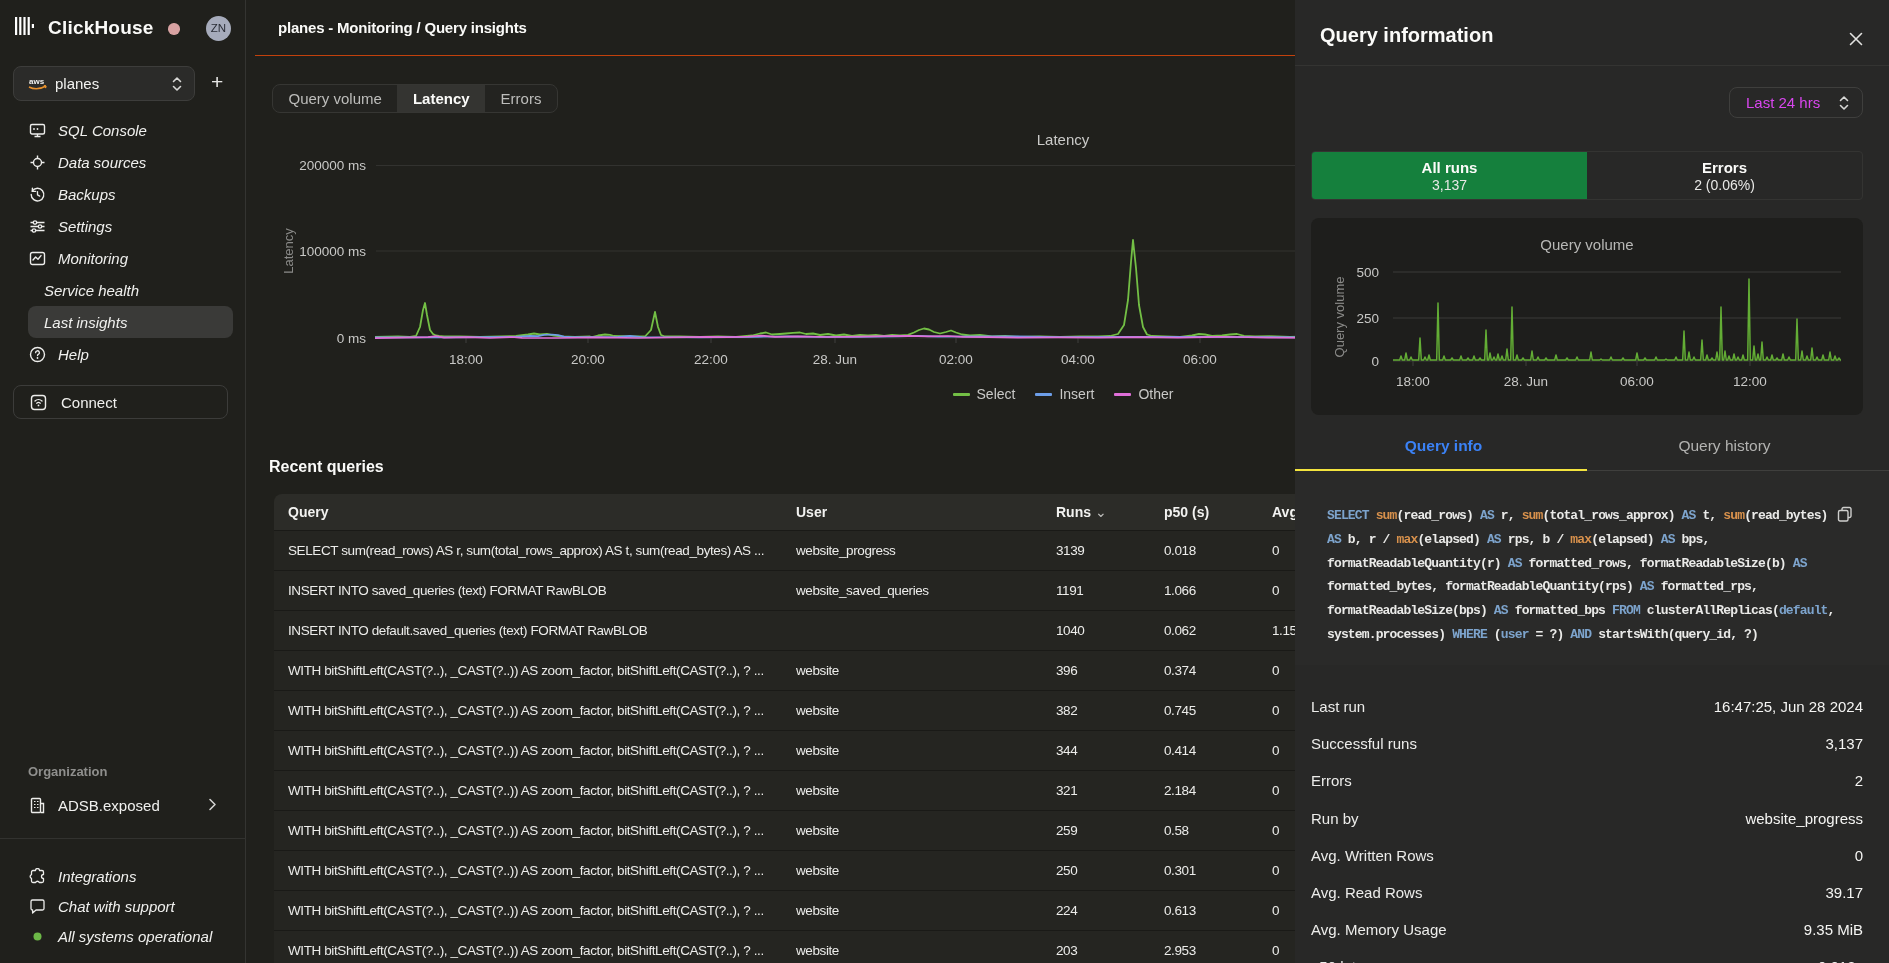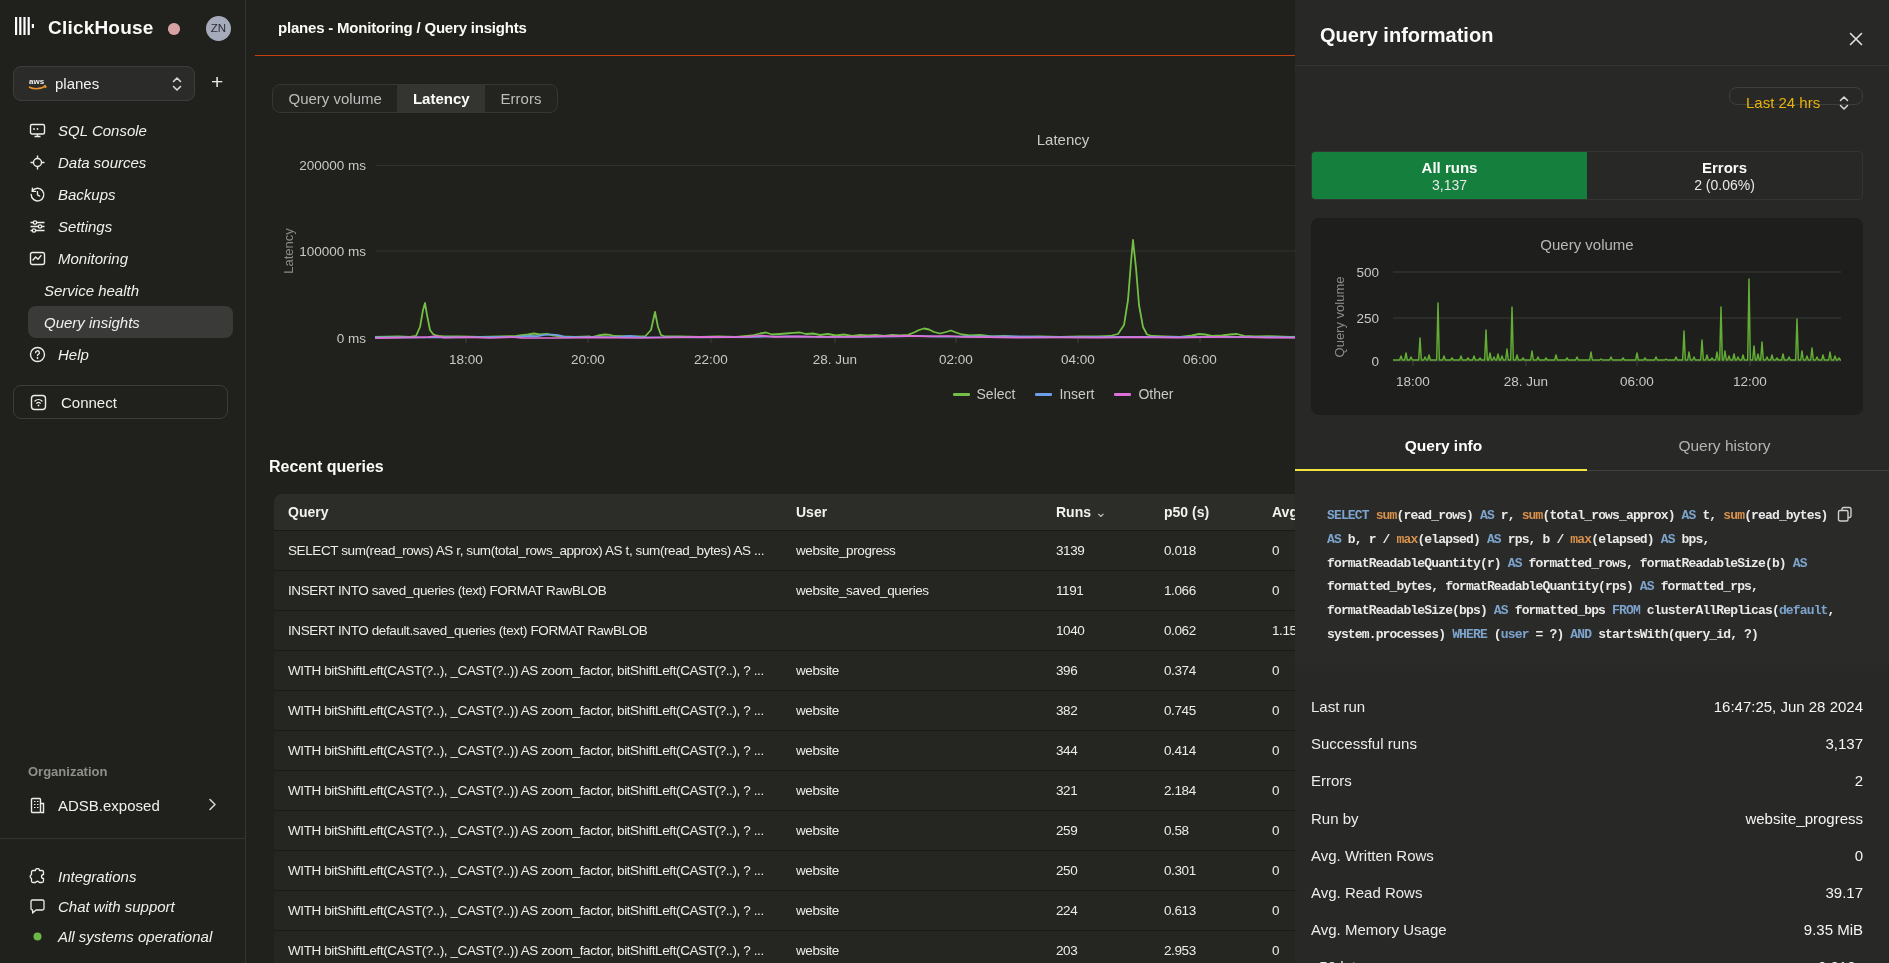--- a/index.html
+++ b/index.html
@@ -55,21 +55,21 @@
 .c-user { width:260px; white-space:nowrap; }
 .c-runs { width:108px; }
 .c-p50 { width:108px; }
 .c-avg { width:140px; }
 
 
 #panel { position:absolute; left:1295px; top:0; width:594px; height:963px; background:#282827; }
 #panel-header { position:absolute; left:0; top:0; width:100%; height:66px; border-bottom:1px solid #343432; }
 #panel-header .title { position:absolute; left:25px; top:24px; font-size:20px; font-weight:700; color:#fbfbf9; }
 #panel-close { position:absolute; right:25px; top:31px; }
-.p-select { position:absolute; left:434px; top:87px; width:134px; height:18px; border:1px solid #3f3f3d; border-radius:8px; font-size:15px; color:#eab308; }
+.p-select { position:absolute; left:434px; top:87px; width:134px; height:31px; border:1px solid #3f3f3d; border-radius:8px; font-size:15px; color:#d946ef; }
 .p-select .txt { position:absolute; left:16px; top:6px; }
 .p-select .updown { position:absolute; right:12px; top:6px; }
 .seg { position:absolute; left:16px; top:151px; width:552px; height:49px; border:1px solid #343432; border-radius:4px; display:flex; overflow:hidden; }
 .seg-half { flex:1; text-align:center; padding-top:7px; }
 .seg-active { background:#15803d; }
 .seg-title { font-size:15px; font-weight:700; color:#fbfbf9; }
 .seg-sub { font-size:14px; color:#e8e8e6; margin-top:1px; }
 #qv-card { position:absolute; left:16px; top:218px; width:552px; height:197px; background:#1e1e1c; border-radius:8px; }
 .p-tabs { position:absolute; left:0; top:437px; width:594px; height:34px; }
 .p-tab { position:absolute; top:0; width:297px; text-align:center; font-size:15.5px; }
@@ -135,21 +135,21 @@
           <path d="M1.5 4.5 h14 M1.5 8.5 h14 M1.5 12.5 h14" stroke="#ededeb" stroke-width="1.3"></path>
           <circle cx="6" cy="4.5" r="1.7" fill="#232321" stroke="#ededeb" stroke-width="1.3"></circle>
           <circle cx="11" cy="8.5" r="1.7" fill="#232321" stroke="#ededeb" stroke-width="1.3"></circle>
           <circle cx="5" cy="12.5" r="1.7" fill="#232321" stroke="#ededeb" stroke-width="1.3"></circle>
         </svg>Settings</div>
     <div class="nav-item"><svg width="17" height="17" viewBox="0 0 17 17">
           <rect x="1.5" y="2.5" width="14" height="12" rx="2" stroke="#ededeb" stroke-width="1.4" fill="none"></rect>
           <path d="M4 10 l2.6-3 2.4 2.2 3-3.6" stroke="#ededeb" stroke-width="1.4" fill="none" stroke-linecap="round" stroke-linejoin="round"></path>
         </svg>Monitoring</div>
     <div class="nav-item nav-sub">Service health</div>
-    <div class="nav-item nav-sub nav-active">Query insights</div>
+    <div class="nav-item nav-sub nav-active">Last insights</div>
     <div class="nav-item"><svg width="17" height="17" viewBox="0 0 17 17">
           <circle cx="8.5" cy="8.5" r="7" stroke="#ededeb" stroke-width="1.4" fill="none"></circle>
           <path d="M6.6 6.7 a1.9 1.9 0 1 1 2.7 1.7 c-0.6 0.3 -0.8 0.6 -0.8 1.2" stroke="#ededeb" stroke-width="1.3" fill="none" stroke-linecap="round"></path>
           <circle cx="8.5" cy="12" r="0.9" fill="#ededeb"></circle>
         </svg>Help</div>
   </div>
 
   <div class="connect-btn"><svg width="17" height="17" viewBox="0 0 17 17">
         <rect x="1.5" y="1.5" width="14" height="14" rx="3" stroke="#ededeb" stroke-width="1.4" fill="none"></rect>
         <path d="M5 7 a5 5 0 0 1 7 0 M6.7 9.2 a2.8 2.8 0 0 1 3.6 0" stroke="#ededeb" stroke-width="1.3" fill="none" stroke-linecap="round"></path>
@@ -354,21 +354,21 @@
         <line x1="215" y1="143" x2="215" y2="148" stroke="#3f3f3d" stroke-width="1"></line>
         <text x="215" y="168" text-anchor="middle" font-size="13.5" fill="#c8c8c6">28. Jun</text>
         <line x1="326" y1="143" x2="326" y2="148" stroke="#3f3f3d" stroke-width="1"></line>
         <text x="326" y="168" text-anchor="middle" font-size="13.5" fill="#c8c8c6">06:00</text>
         <line x1="439" y1="143" x2="439" y2="148" stroke="#3f3f3d" stroke-width="1"></line>
         <text x="439" y="168" text-anchor="middle" font-size="13.5" fill="#c8c8c6">12:00</text>
         <polyline points="82,142 88.7,142 90,138 91.3,142 93.7,142 95,135 96.3,142 98.7,142 100,139 101.3,142 107.7,142 109,120 110.3,142 112.7,142 114,139 115.3,142 116.7,142 118,137 119.3,142 125.7,142 127,85 128.3,142 131.7,142 133,138 134.3,142 139.7,142 141,140 142.3,142 148.7,142 150,138 151.3,142 155.7,142 157,140 158.3,142 161.7,142 163,138 164.3,142 167.7,142 169,140 170.3,142 173.7,142 175,112 176.3,142 177.7,142 179,135 180.3,142 181.7,142 183,139 184.3,142 185.7,142 187,136 188.3,142 189.7,142 191,138 192.3,142 194.7,142 196,131 197.3,142 199.7,142 201,89 202.3,142 204.7,142 206,137 207.3,142 210.7,142 212,140 213.3,142 219.7,142 221,133 222.3,142 225.7,142 227,139 228.3,142 233.7,142 235,140 236.3,142 243.7,142 245,137 246.3,142 254.7,142 256,140 257.3,142 264.7,142 266,139 267.3,142 278.7,142 280,134 281.3,142 288.7,142 290,141 291.3,142 298.7,142 300,139 301.3,142 310.7,142 312,140 313.3,142 324.7,142 326,135 327.3,142 332.7,142 334,140 335.3,142 343.7,142 345,139 346.3,142 353.7,142 355,141 356.3,142 363.7,142 365,139 366.3,142 371.7,142 373,113 374.3,142 376.7,142 378,134 379.3,142 381.7,142 383,139 384.3,142 389.7,142 391,122 392.3,142 394.7,142 396,137 397.3,142 399.7,142 401,140 402.3,142 404.7,142 406,134 407.3,142 408.7,142 410,89 411.3,142 412.7,142 414,133 415.3,142 416.7,142 418,138 419.3,142 421.7,142 423,136 424.3,142 425.7,142 427,139 428.3,142 430.7,142 432,137 433.3,142 436.7,142 438,61 439.3,142 441.7,142 443,128 444.3,142 445.7,142 447,136 448.3,142 449.7,142 451,124 452.3,142 454.7,142 456,139 457.3,142 459.7,142 461,137 462.3,142 464.7,142 466,140 467.3,142 470.7,142 472,136 473.3,142 476.7,142 478,139 479.3,142 484.7,142 486,101 487.3,142 489.7,142 491,133 492.3,142 494.7,142 496,138 497.3,142 499.7,142 501,130 502.3,142 504.7,142 506,139 507.3,142 510.7,142 512,137 513.3,142 517.7,142 519,134 520.3,142 522.7,142 524,138 525.3,142 526.7,142 528,140 529.3,142 530,142" fill="none" stroke="#63ad35" stroke-width="1.5" stroke-linejoin="round"></polyline>
       </svg>
   </div>
   <div class="p-tabs">
-    <div class="p-tab" style="left:0;color:#ffffff;font-weight:700;">Query info</div>
+    <div class="p-tab" style="left:0;color:#3b82f6;font-weight:700;">Query info</div>
     <div class="p-tab" style="left:281px;color:#b3b3b1;">Query history</div>
     <div class="p-tab-underline" style="left:0;width:292px;background:#f3e43e;"></div>
     <div class="p-tab-underline" style="left:292px;width:302px;height:1px;top:33px;background:#3f3f3d;"></div>
   </div>
   <div id="code-wrap">
     <div id="code"><span class="kw">SELECT</span> <span class="fn">sum</span>(read_rows) <span class="kw">AS</span> r, <span class="fn">sum</span>(total_rows_approx) <span class="kw">AS</span> t, <span class="fn">sum</span>(read_bytes)<br><span class="kw">AS</span> b, r / <span class="fn">max</span>(elapsed) <span class="kw">AS</span> rps, b / <span class="fn">max</span>(elapsed) <span class="kw">AS</span> bps,<br>formatReadableQuantity(r) <span class="kw">AS</span> formatted_rows, formatReadableSize(b) <span class="kw">AS</span><br>formatted_bytes, formatReadableQuantity(rps) <span class="kw">AS</span> formatted_rps,<br>formatReadableSize(bps) <span class="kw">AS</span> formatted_bps <span class="kw">FROM</span> clusterAllReplicas(<span class="kw">default</span>,<br>system.processes) <span class="kw">WHERE</span> (<span class="kw">user</span> = ?) <span class="kw">AND</span> startsWith(query_id, ?)</div>
     <svg id="copy-ic" width="16" height="17" viewBox="0 0 16 17">
         <rect x="1.5" y="4.5" width="9.5" height="10.5" rx="1.5" stroke="#cfcfcd" stroke-width="1.4" fill="none"></rect>
         <path d="M5 4.5 V3 a1.5 1.5 0 0 1 1.5 -1.5 h6 A1.5 1.5 0 0 1 14 3 v7 a1.5 1.5 0 0 1 -1.5 1.5 H11" stroke="#cfcfcd" stroke-width="1.4" fill="none"></path>
       </svg>

